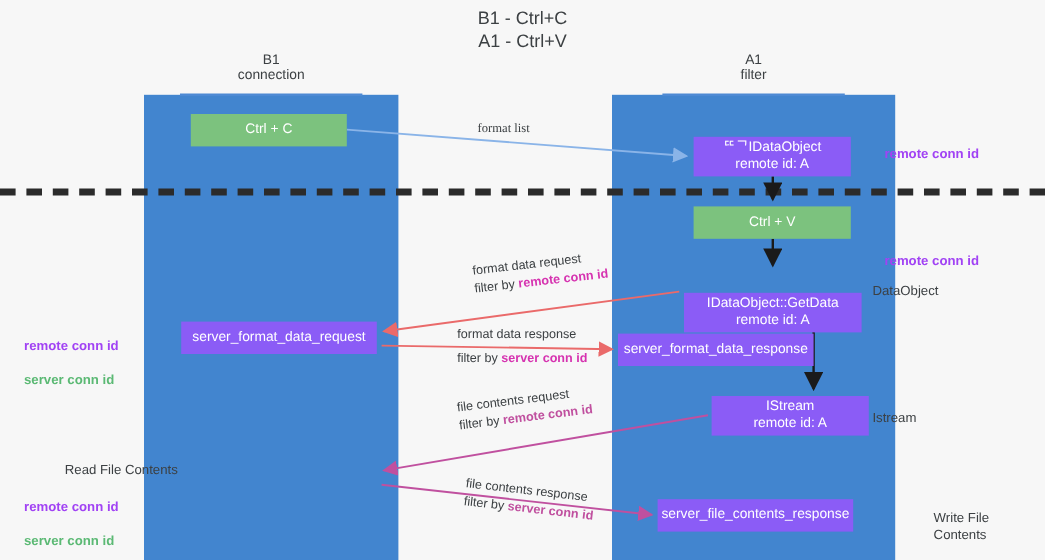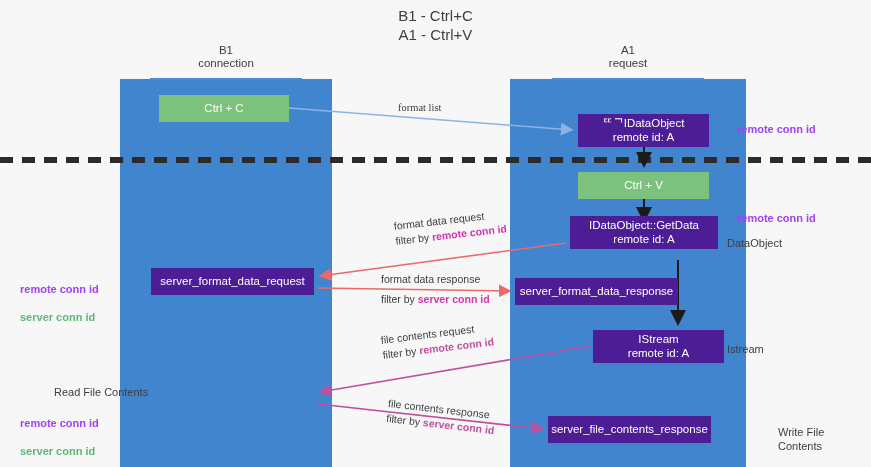--- a/index.html
+++ b/index.html
@@ -31,26 +31,26 @@
   #head-b1{left:150px;top:44px;width:152px;text-align:center;}
   #head-a1{left:552px;top:44px;width:152px;}
 
   
   .box{
     position:absolute;display:flex;align-items:center;justify-content:center;
     text-align:center;color:#ffffff;font-size:11.5px;line-height:13.5px;
     white-space:pre-line;box-sizing:border-box;padding:2px 20px;
   }
   .box.green{background:#7cc27e;}
-  .box.orange{background:#4c1d95;}
+  .box.orange{background:#8b5cf6;}
 
   #box-ctrlc{left:159px;top:95px;width:130px;height:27px;}
   #box-dataobject{left:578px;top:114px;width:131px;height:33px;}
   #box-ctrlv{left:578px;top:172px;width:131px;height:27px;}
-  #box-getdata{left:570px;top:216px;width:148px;height:33px;}
+  #box-getdata{left:570px;top:244px;width:148px;height:33px;}
   #box-fmt-req{left:151px;top:268px;width:163px;height:27px;}
   #box-fmt-resp{left:515px;top:278px;width:163px;height:27px;}
   #box-istream{left:593px;top:330px;width:131px;height:33px;}
   #box-file-req{left:151px;top:384px;width:163px;height:27px;}
   #box-file-resp{left:548px;top:416px;width:163px;height:27px;}
 
   
   .lbl{position:absolute;font-size:11px;line-height:14px;white-space:pre-line;}
   .purple{color:#a142f4;font-weight:bold;}
   .green-t{color:#5bb974;font-weight:bold;}
@@ -85,21 +85,21 @@
 <div id="stage">
 
   <div id="lane-b1" class="lane"></div>
   <div id="lane-a1" class="lane"></div>
 
   <div id="title">B1 - Ctrl+C
 A1 - Ctrl+V</div>
   <div id="head-b1" class="lane-head">B1
 connection</div>
   <div id="head-a1" class="lane-head">A1
-request</div>
+filter</div>
 
   <svg class="overlay">
     <defs>
       <marker id="arrBlue" markerWidth="8" markerHeight="8" refX="7" refY="4" orient="auto">
         <path d="M0,0 L8,4 L0,8 Z" fill="#8ab4e8"></path>
       </marker>
       <marker id="arrRed" markerWidth="8" markerHeight="8" refX="7" refY="4" orient="auto">
         <path d="M0,0 L8,4 L0,8 Z" fill="#ea6a6a"></path>
       </marker>
       <marker id="arrMag" markerWidth="8" markerHeight="8" refX="7" refY="4" orient="auto">

